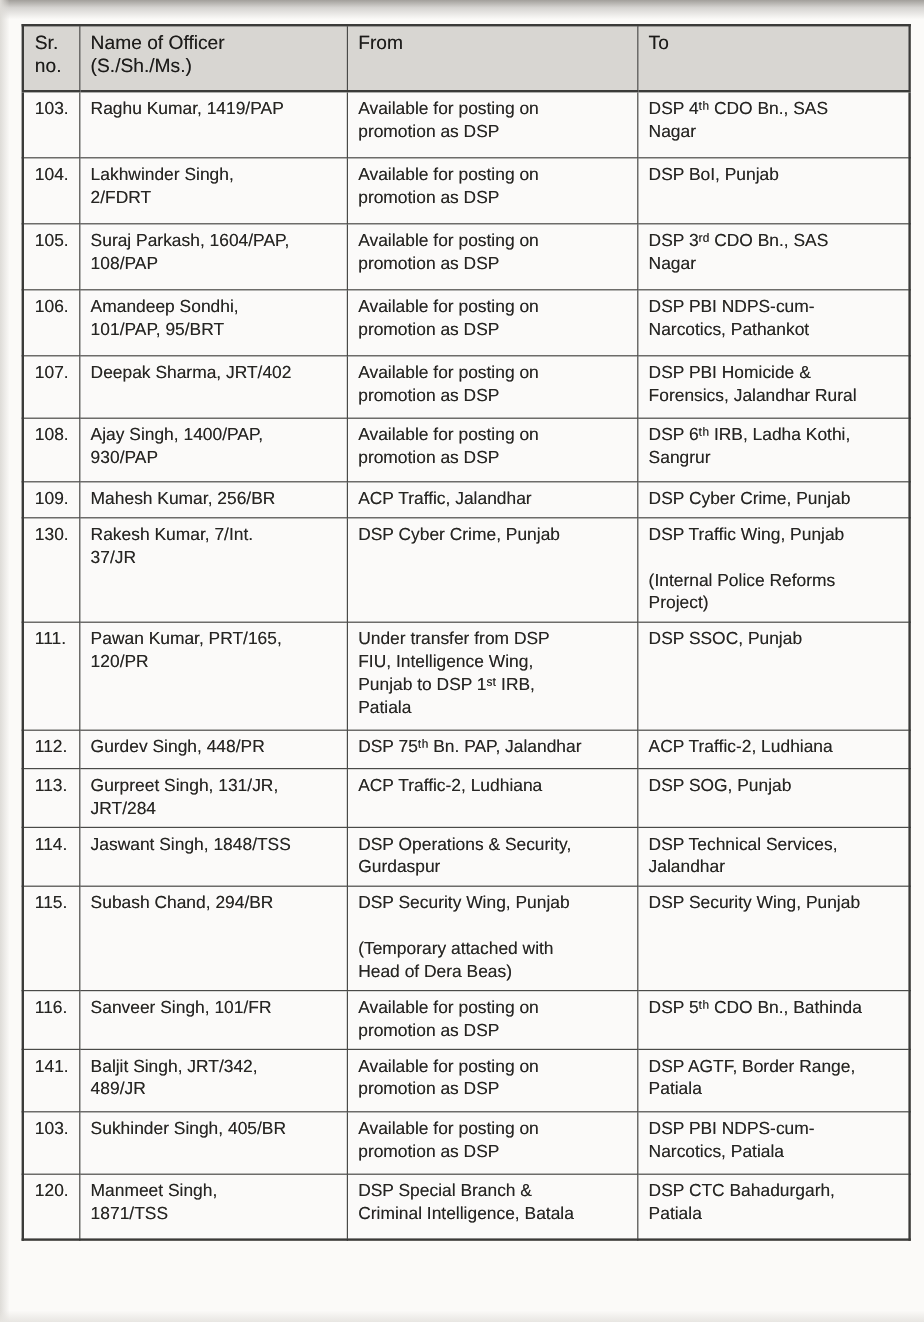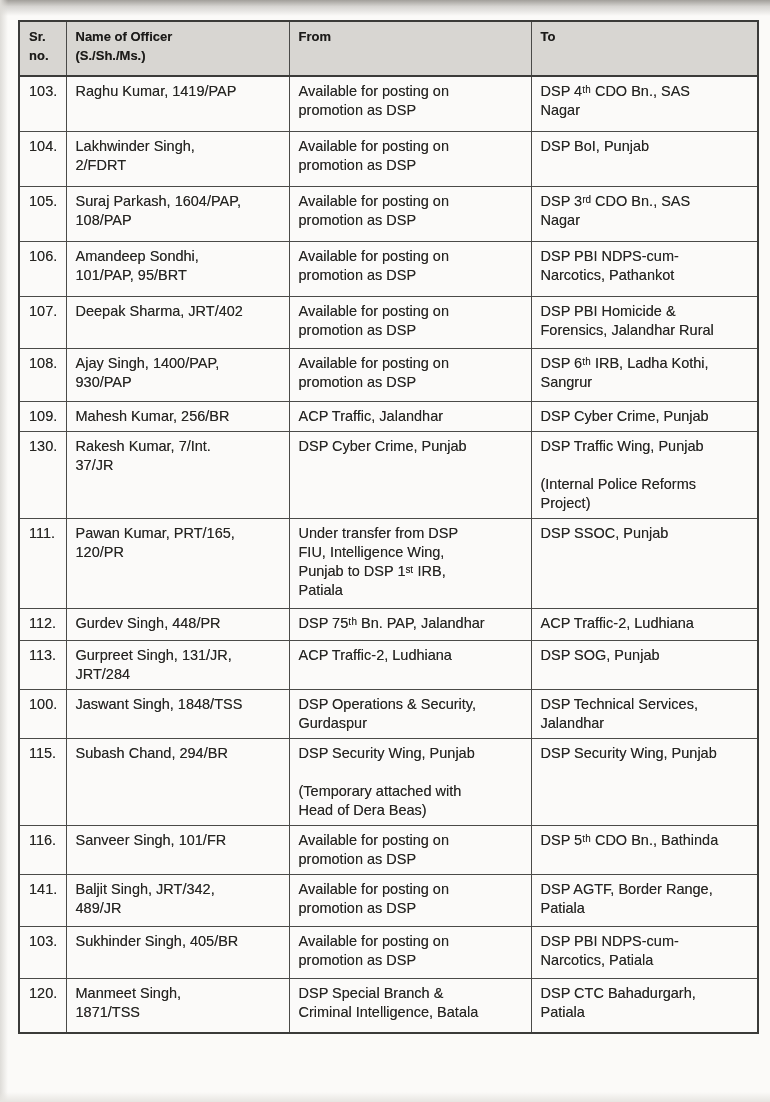--- a/index.html
+++ b/index.html
@@ -48,22 +48,22 @@
     text-align: left;
     padding: 5px 6px 5px 9px;
     font-size: 14.5px;
     line-height: 19px;
     color: #262522;
     white-space: pre-line;
     overflow: hidden;
   }
   table.officers th {
     background: #d8d6d2;
-    font-weight: 700;
-    font-size: 13px;
+    font-weight: 400;
+    font-size: 16px;
     color: #1c1b19;
     border-bottom: 2px solid #3b3b39;
   }
   
   table.officers th, table.officers td {
     text-shadow: 0 0 .4px rgba(40,40,40,.55);
   }
 </style>
 </head>
 <body>
@@ -174,21 +174,21 @@
       <td>ACP Traffic-2, Ludhiana</td>
     </tr>
     <tr style="height:48px">
       <td>113.</td>
       <td>Gurpreet Singh, 131/JR,
 JRT/284</td>
       <td>ACP Traffic-2, Ludhiana</td>
       <td>DSP SOG, Punjab</td>
     </tr>
     <tr style="height:48px">
-      <td>100.</td>
+      <td>114.</td>
       <td>Jaswant Singh, 1848/TSS</td>
       <td>DSP Operations &amp; Security,
 Gurdaspur</td>
       <td>DSP Technical Services,
 Jalandhar</td>
     </tr>
     <tr style="height:87px">
       <td>115.</td>
       <td>Subash Chand, 294/BR</td>
       <td>DSP Security Wing, Punjab

